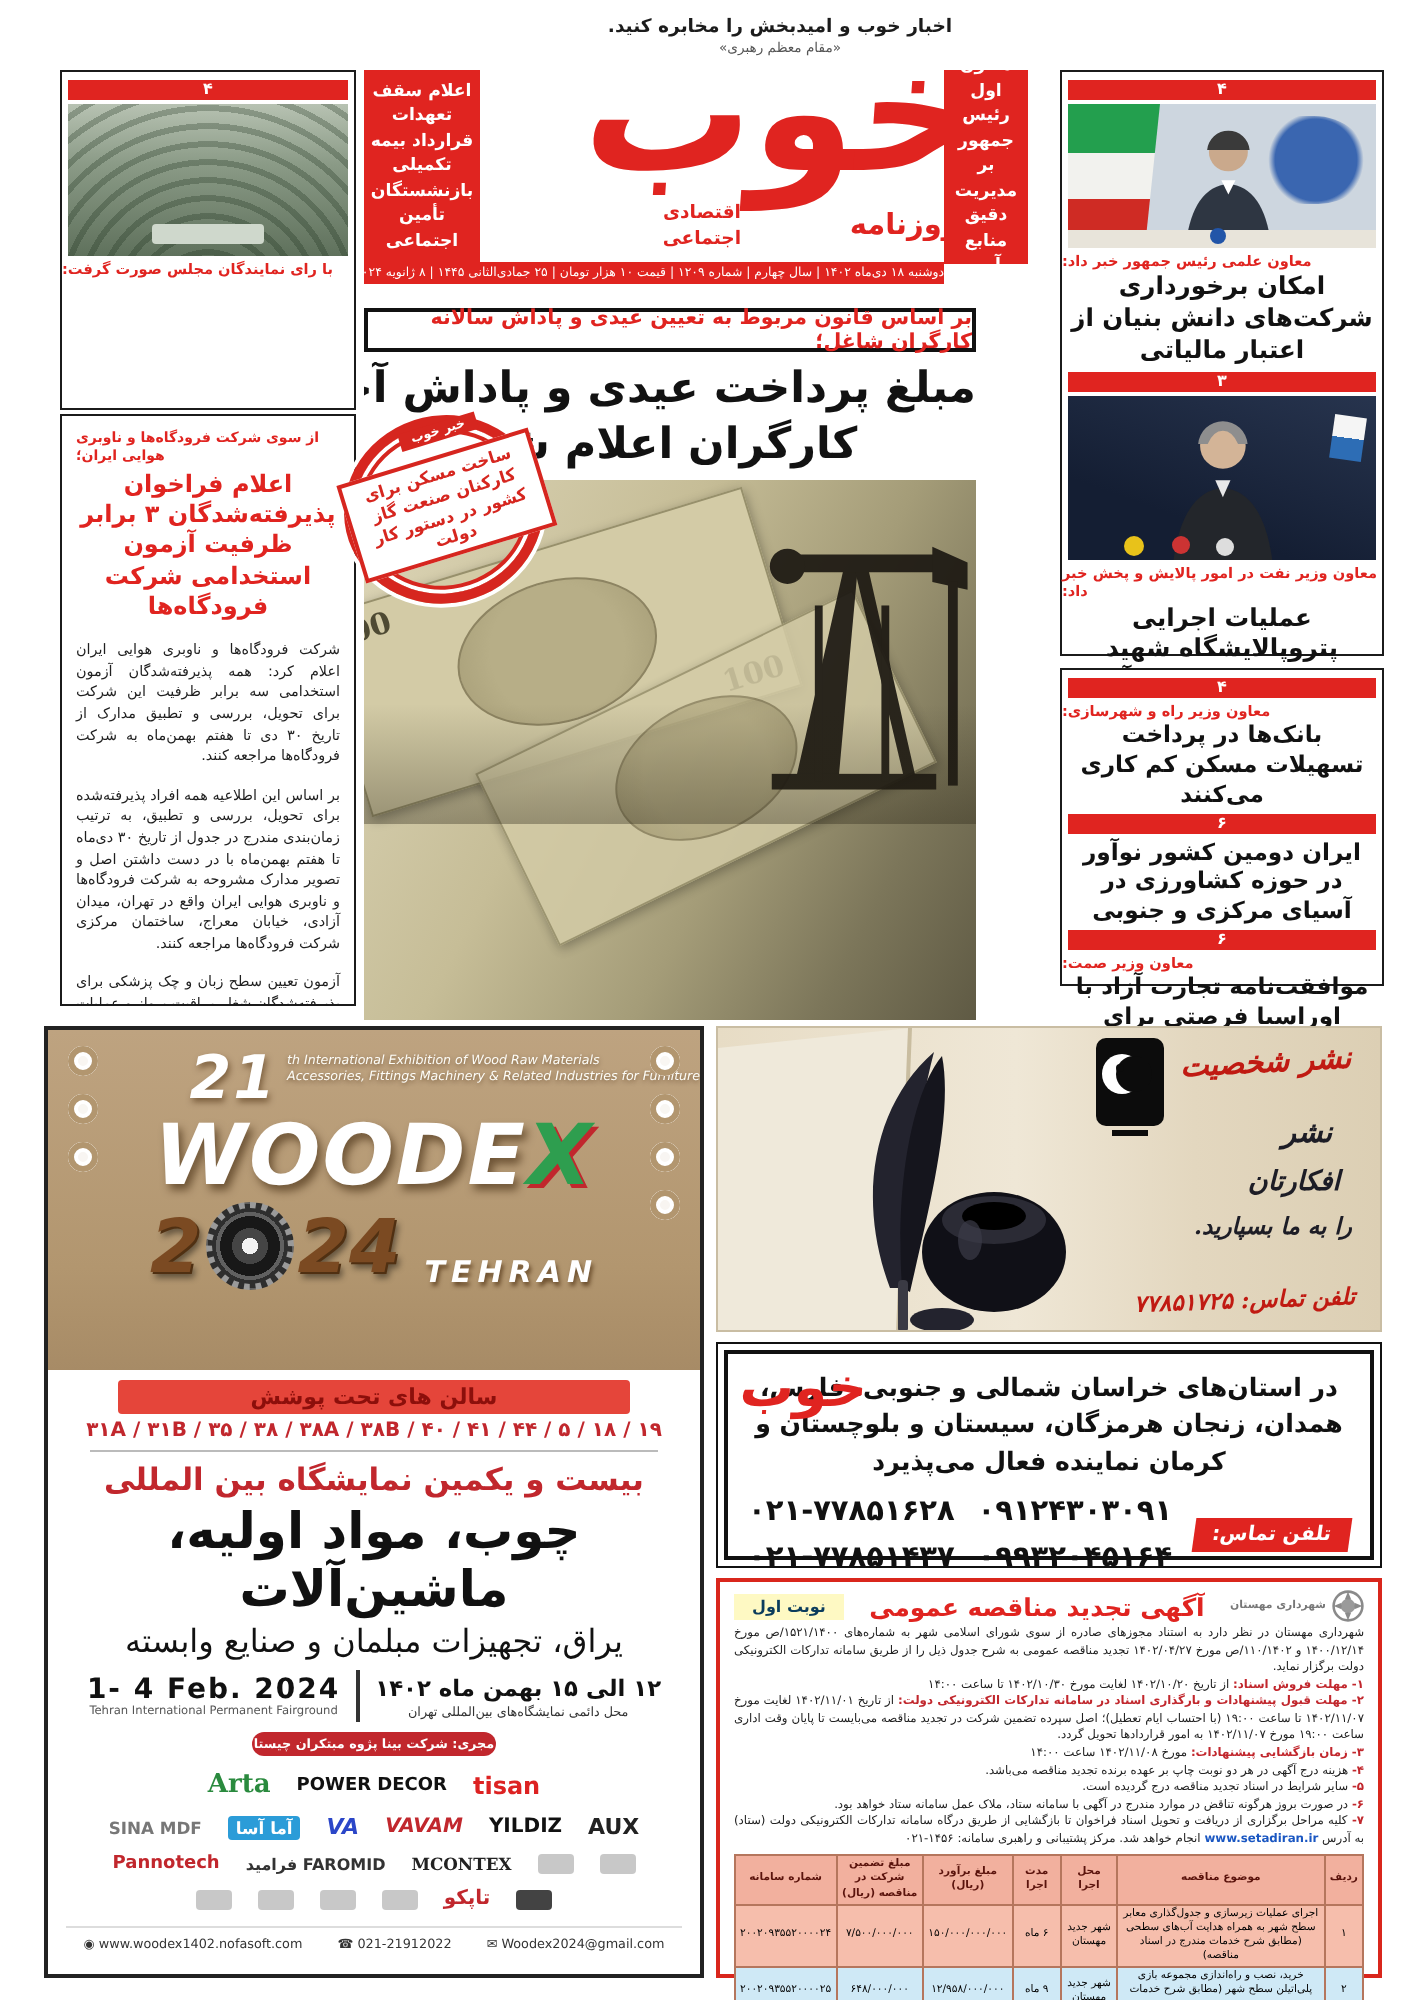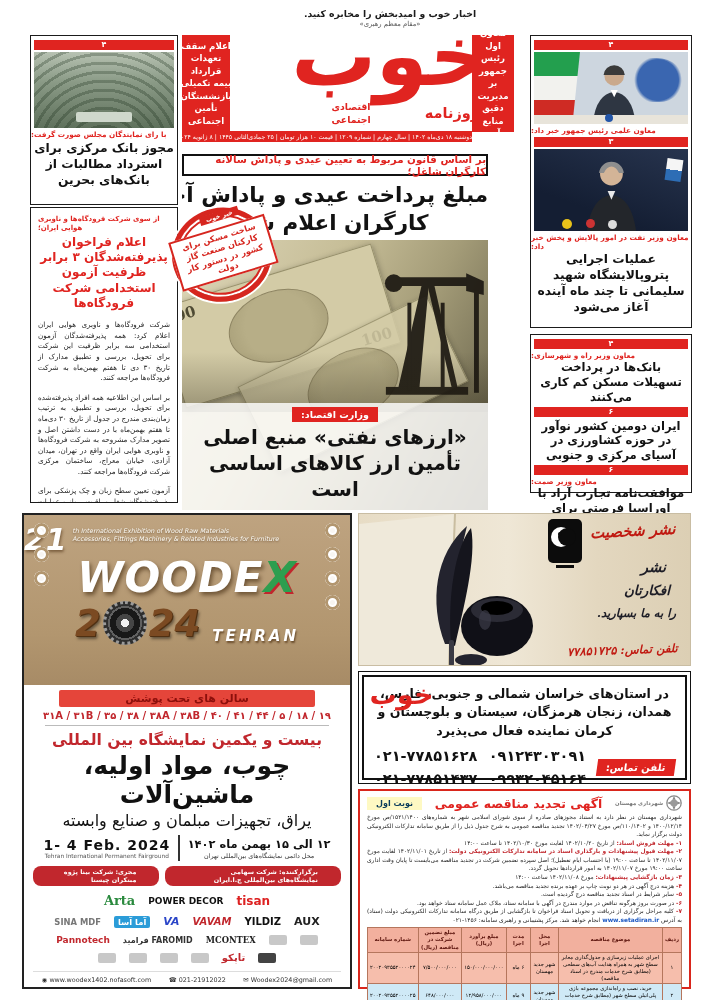--- a/index.html
+++ b/index.html
@@ -44,21 +44,21 @@
   .sideicons .ic{width:15px;height:15px;border-radius:50%;background:rgba(255,255,255,.9);box-shadow:inset 0 0 0 3px #b2966f,inset 0 0 0 5px #fff}
   .wx-white{padding:5px 9px 4px}
   .hallbar{background:#e5453a;color:#8c0f0b;font-weight:900;text-align:center;font-size:11px;padding:2px 0;border-radius:2px;margin:0 26px}
   .halls{color:#c1272d;font-weight:bold;font-size:10px;text-align:center;margin-top:3px}
   .wx-t1{color:#c1272d;font-weight:900;font-size:15.5px;text-align:center;margin-top:5px}
   .wx-t2{color:#111;font-weight:900;font-size:25px;text-align:center;margin-top:2px}
   .wx-t3{color:#111;font-weight:400;font-size:16px;text-align:center;margin-top:2px}
   .wx-dates{display:flex;align-items:center;justify-content:center;margin-top:5px}
   .wx-dates .sep{width:1.5px;height:26px;background:#333;margin:0 8px}
   .ribbons{display:flex;justify-content:center;gap:6px;margin-top:5px}
-  .ribbon{background:#c1272d;color:#fff;font-size:6.4px;font-weight:bold;padding:2px 23px;border-radius:8px}
+  .ribbon{background:#c1272d;color:#fff;font-size:6.4px;font-weight:bold;padding:2px 1px;border-radius:8px}
   .sprow{display:flex;justify-content:center;align-items:center;gap:13px;margin-top:7px}
   .sp{font-weight:bold}
   .spdot{width:18px;height:10px;border-radius:2px;background:#9a9a9a;opacity:.55}
   .wx-foot{display:flex;justify-content:space-around;align-items:center;margin-top:8px;font-size:6.4px;color:#333;border-top:1px solid #ddd;padding-top:4px}
   
   .pub{background:linear-gradient(90deg,#e7dcc5 0%,#efe7d6 45%,#e3d7bf 72%,#dccfb4 100%);overflow:hidden;border:1px solid #c9bda3}
   .callig{font-family:"DejaVu Serif",serif;font-style:italic}
   
   .khoob{border:1.5px solid #111;padding:3px}
   .khoob-in{border:2.5px solid #111;height:100%;position:relative;padding:5px 8px}
@@ -86,48 +86,48 @@
 
   <div class="abs" style="left:318px;top:0px;width:172px;height:112px;font-size:84px;font-weight:900;color:#e02420;text-align:center;line-height:112px;transform:skewX(-4deg)">خوب</div>
   <div class="abs" style="left:416px;top:105px;width:72px;font-size:14.5px;font-weight:900;color:#e02420;text-align:center">روزنامه</div>
   <div class="abs" style="left:320px;top:100px;width:62px;text-align:center;color:#e02420;font-weight:bold;font-size:9.3px;line-height:1.45">
     <div>اقتصادی</div>
     <div>اجتماعی</div>
   </div>
 
   <div class="abs nowrap" style="left:182px;top:131px;width:290px;height:11px;background:#e02420;color:#fff;font-size:6.2px;line-height:11px;text-align:center">دوشنبه ۱۸ دی‌ماه ۱۴۰۲ | سال چهارم | شماره ۱۲۰۹ | قیمت ۱۰ هزار تومان | ۲۵ جمادی‌الثانی ۱۴۴۵ | ۸ ژانویه ۲۰۲۴</div>
 
-  <div class="abs redbox" style="left:182px;top:35px;width:48px;height:97px;font-size:8.6px">اعلام سقف تعهدات قرارداد بیمه تکمیلی بازنشستگان تأمین اجتماعی</div>
+  <div class="abs redbox" style="left:182px;top:35px;width:58px;height:97px;font-size:8.6px">اعلام سقف تعهدات قرارداد بیمه تکمیلی بازنشستگان تأمین اجتماعی</div>
   <div class="abs redbox" style="left:472px;top:35px;width:42px;height:97px;font-size:8.6px">تاکید معاون اول رئیس جمهور بر مدیریت دقیق منابع آبی کشور</div>
 
   <div class="abs bx" style="left:30px;top:35px;width:148px;height:170px;padding:2px 0">
     <div class="pagebar">۴</div>
     <div class="photo" style="height:76px;background:linear-gradient(180deg,#b7c2b2 0%,#8a9a86 40%,#5f715c 100%)">
       <div style="position:absolute;inset:0;background:repeating-radial-gradient(circle at 50% 135%, rgba(25,45,25,.28) 0 3px, transparent 3px 9px)"></div>
       <div style="position:absolute;left:30%;bottom:6px;width:40%;height:10px;background:#cfd8cc;border-radius:2px"></div>
     </div>
     <div class="cap">با رای نمایندگان مجلس صورت گرفت:</div>
-    <div class="hl" style="font-size:12.3px;padding:2px 3px">مجوز بانک مرکزی برای استرداد مطالبات از بانک‌های بحرین</div>
   </div>
 
   <div class="abs bx" style="left:530px;top:35px;width:162px;height:293px;padding:2px 0">
     <div class="pagebar">۴</div>
     <div class="photo" style="height:72px;background:#cdd6df">
       <div style="position:absolute;left:0;top:0;width:30%;height:100%;background:linear-gradient(180deg,#239f4e 0 34%,#f2f2ee 34% 66%,#cf2b24 66% 100%);transform:skewX(-6deg);transform-origin:top"></div>
       <div style="position:absolute;right:4px;top:6px;width:52px;height:44px;border-radius:40% 60% 55% 45%;background:radial-gradient(circle,#3a66b0 0 60%,transparent 70%)"></div>
       <svg viewBox="0 0 100 70" style="position:absolute;left:22%;top:8px;width:60%;height:62px">
         <circle cx="50" cy="18" r="11" fill="#caa98c"></circle>
         <path d="M50 6 a12 12 0 0 1 12 11 l-24 0 a12 12 0 0 1 12 -11z" fill="#3a3a3a"></path>
         <path d="M26 70 q4 -32 24 -34 q20 2 24 34z" fill="#2e3642"></path>
         <path d="M46 34 l4 8 4 -8z" fill="#fff"></path>
       </svg>
       <div style="position:absolute;left:0;bottom:0;width:100%;height:9px;background:#e8e4da"></div>
       <div style="position:absolute;left:46%;bottom:2px;width:8px;height:8px;border-radius:50%;background:#2255a8"></div>
     </div>
     <div class="cap">معاون علمی رئیس جمهور خبر داد:</div>
+    <div class="hl" style="font-size:12.3px;padding:1px 4px">امکان برخورداری شرکت‌های دانش بنیان از اعتبار مالیاتی</div>
     <div class="pagebar">۳</div>
     <div class="photo" style="height:82px;background:linear-gradient(200deg,#27344e 0%,#141e33 70%)">
       <svg viewBox="0 0 100 80" style="position:absolute;left:14%;top:6px;width:72%;height:76px">
         <circle cx="50" cy="20" r="12" fill="#d3b497"></circle>
         <path d="M50 7 a13 13 0 0 1 13 12 l-5 0 q-3 -7 -8 -7 q-5 0 -8 7 l-5 0 a13 13 0 0 1 13 -12z" fill="#8e8e8e"></path>
         <path d="M24 80 q5 -36 26 -38 q21 2 26 38z" fill="#23262b"></path>
         <path d="M46 38 l4 9 4 -9z" fill="#e8e8e8"></path>
       </svg>
       <div style="position:absolute;right:6px;top:10px;width:16px;height:22px;background:linear-gradient(180deg,#f5f5f5 0 50%,#2d6db5 50% 100%);transform:rotate(8deg)"></div>
       <div style="position:absolute;left:18%;bottom:2px;width:10px;height:10px;border-radius:50%;background:#e8c21a"></div>
@@ -171,24 +171,20 @@
         <rect x="20" y="34" width="84" height="9" rx="3"></rect>
         <polygon points="100,30 118,38 118,52 100,48"></polygon>
         <circle cx="26" cy="40" r="9"></circle>
         <rect x="18" y="146" width="84" height="8"></rect>
         <rect x="40" y="60" width="4" height="90"></rect>
         <rect x="74" y="60" width="4" height="90"></rect>
         <rect x="108" y="48" width="5" height="104"></rect>
       </g>
     </svg>
     <div style="position:absolute;left:0;right:0;bottom:98px;height:60px;background:linear-gradient(180deg,transparent,rgba(40,35,20,.35))"></div>
-    <div class="overlay">
-      <span class="minbadge">وزارت اقتصاد:</span>
-      <div class="hl" style="font-size:20px;line-height:1.3">«ارزهای نفتی» منبع اصلی تأمین ارز کالاهای اساسی است</div>
-    </div>
   </div>
 
   <div class="abs stamp" style="left:164px;top:203px;width:122px;height:104px">
     <div class="stampring"></div>
     <div class="stamptab">خبر خوب</div>
     <div class="stamplbl">ساخت مسکن برای کارکنان صنعت گاز کشور در دستور کار دولت</div>
   </div>
 
   <div class="abs bx" style="left:30px;top:207px;width:148px;height:296px;padding:5px 7px;overflow:hidden">
     <div class="cap" style="font-size:7px">از سوی شرکت فرودگاه‌ها و ناوبری هوایی ایران؛</div>
@@ -205,21 +201,21 @@
         <div class="ic"></div>
         <div class="ic"></div>
         <div class="ic"></div>
       </div>
       <div class="sideicons" style="right:10px">
         <div class="ic"></div>
         <div class="ic"></div>
         <div class="ic"></div>
         <div class="ic"></div>
       </div>
-      <div dir="ltr" style="display:flex;align-items:flex-start;justify-content:flex-start;gap:5px;padding-top:7px">
+      <div dir="ltr" style="display:flex;align-items:flex-start;justify-content:flex-end;gap:5px;padding-top:7px">
         <span class="wx-21">21</span>
         <span class="wx-sub" style="text-align:left;padding-top:5px">
           <span>th International Exhibition of Wood Raw Materials</span><br>
           <span>Accessories, Fittings Machinery &amp; Related Industries for Furniture</span>
         </span>
       </div>
       <div dir="ltr" class="wx-logo"><span>WOODE</span><span class="wx-x">X</span></div>
       <div dir="ltr" class="wx-yearrow">
         <span class="wx-wood">2</span>
         <span class="blade"></span>
@@ -239,21 +235,20 @@
           <div style="font-weight:900;font-size:11.4px;color:#111">۱۲ الی ۱۵ بهمن ماه ۱۴۰۲</div>
           <div style="font-size:6.4px;color:#333;margin-top:1px">محل دائمی نمایشگاه‌های بین‌المللی تهران</div>
         </div>
         <div class="sep"></div>
         <div dir="ltr" style="text-align:center">
           <div style="font-weight:900;font-size:14px;letter-spacing:1px;color:#111">1- 4 Feb. 2024</div>
           <div style="font-size:5.8px;color:#555">Tehran International Permanent Fairground</div>
         </div>
       </div>
       <div class="ribbons">
-        <span class="ribbon">برگزارکننده: شرکت سهامی نمایشگاه‌های بین‌المللی ج.ا.ایران</span>
         <span class="ribbon">مجری: شرکت بینا پژوه مبتکران چیستا</span>
       </div>
       <div class="sprow" dir="ltr">
         <span class="sp" style="color:#2a8a3e;font-size:13px;font-family:'DejaVu Serif',serif">Arta</span>
         <span class="sp" style="color:#111;font-size:9px">POWER DECOR</span>
         <span class="sp" style="color:#d22;font-size:12px">tisan</span>
       </div>
       <div class="sprow" dir="ltr">
         <span class="sp" style="color:#777;font-size:8.4px">SINA MDF</span>
         <span class="sp" style="color:#fff;background:#2b9cd8;font-size:8.4px;padding:1px 4px;border-radius:2px">آما آسا</span>

